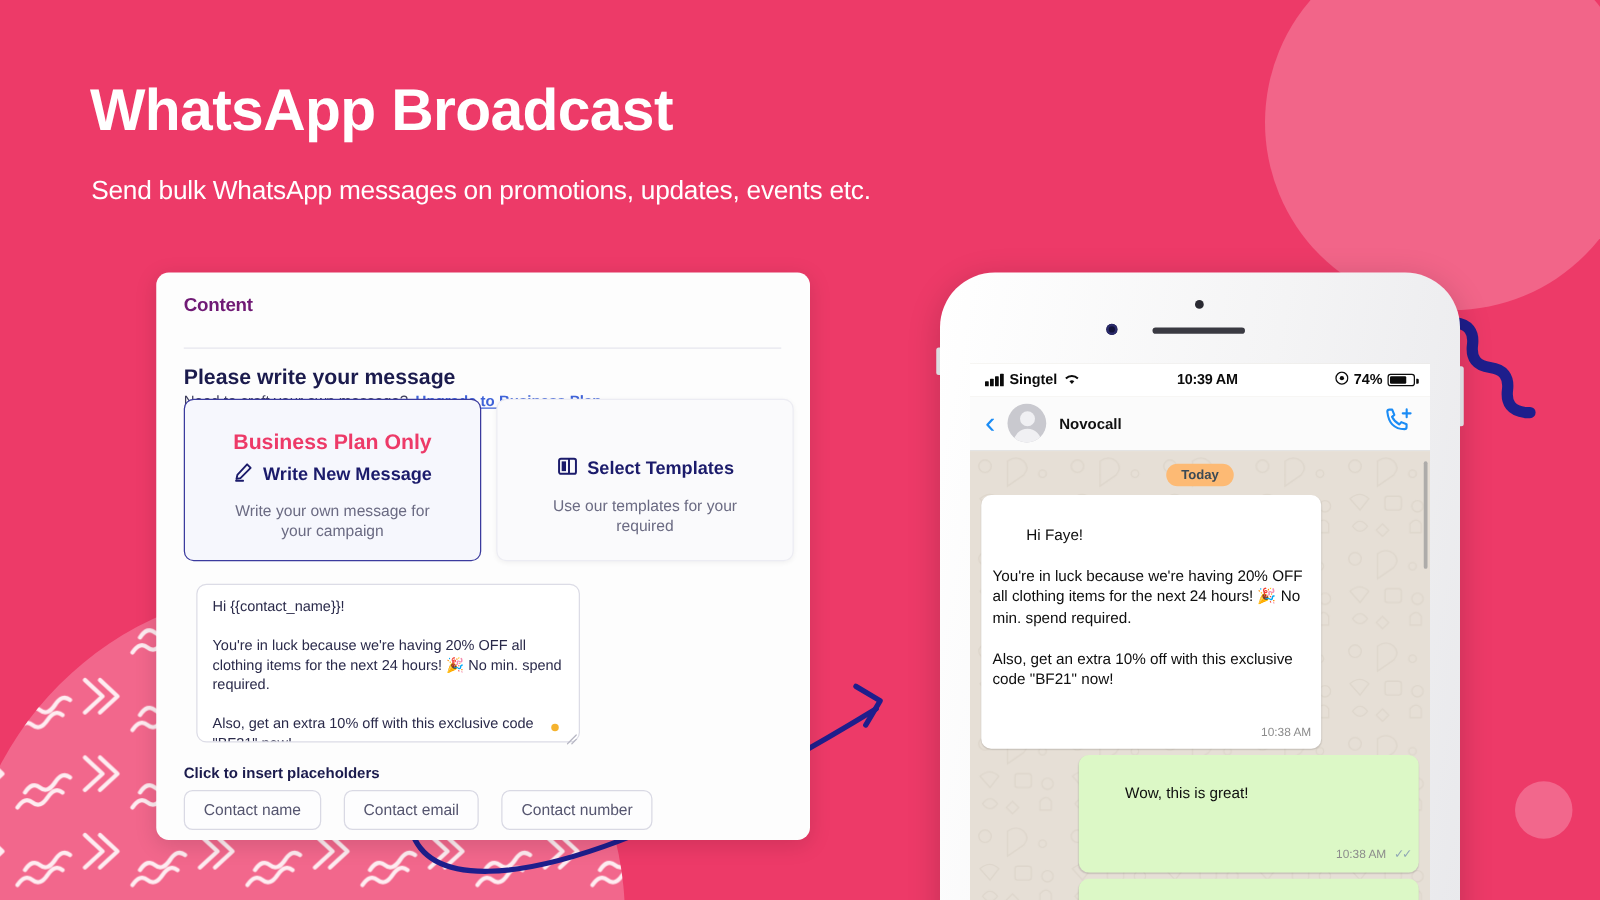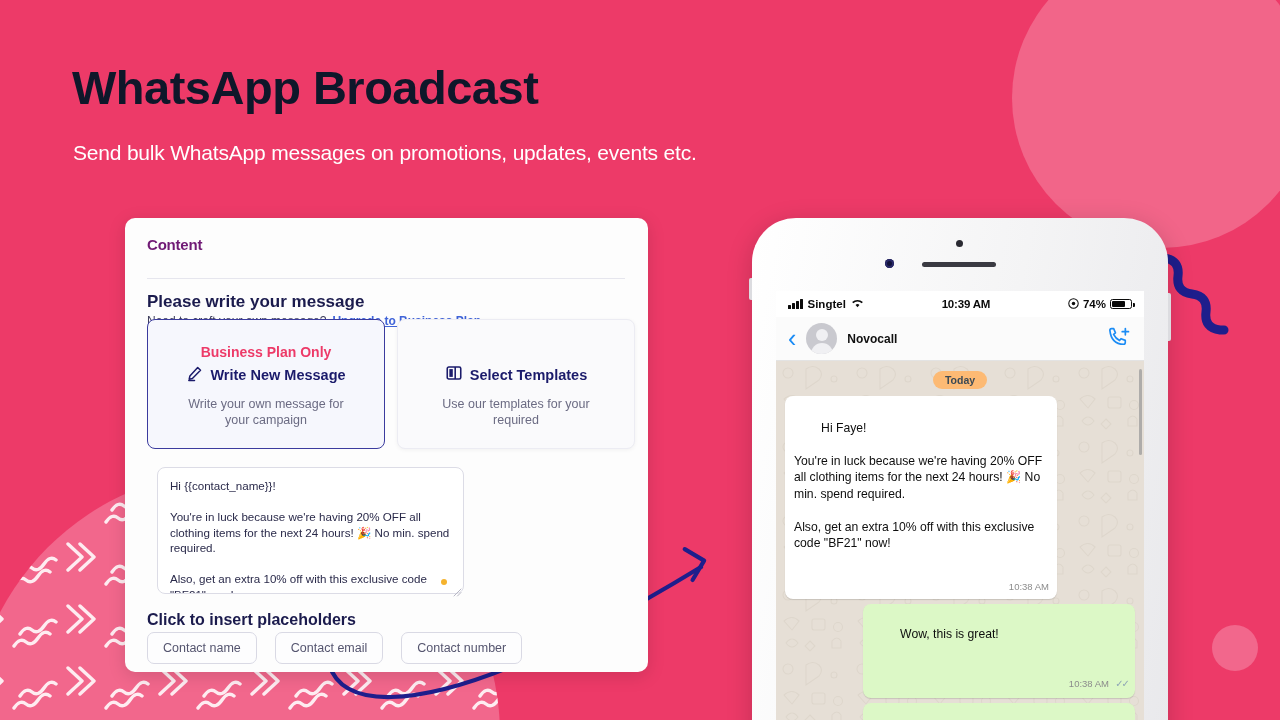--- a/index.html
+++ b/index.html
@@ -32,21 +32,21 @@
     width: 530px; height: 530px; border-radius: 50%;
     overflow: hidden;
     opacity: 0.95;
   }
   .squiggle-deco { position: absolute; left: 1160px; top: 252px; }
   .arrow-deco { position: absolute; left: 320px; top: 540px; }
 
   
   .headline {
     position: absolute; left: 72px; top: 60px;
-    font-size: 47px; font-weight: bold; color: #0f172a;
+    font-size: 47px; font-weight: bold; color: #ffffff;
     letter-spacing: -0.5px;
   }
   .subhead {
     position: absolute; left: 73px; top: 141px;
     font-size: 21px; color: #ffffff; font-weight: 400;
     letter-spacing: -0.2px;
     text-align: right;
   }
 
   
@@ -90,21 +90,21 @@
     background: #f6f7fd;
     border: 1.6px solid #3b3b9e;
   }
   .opt-card.plain {
     left: 272px;
     background: #fafafc;
     border: 1px solid #ececf3;
     box-shadow: 0 1px 4px rgba(0,0,0,.05);
   }
   .badge-biz {
-    margin-top: 24px; font-size: 14px; font-weight: bold; color: #ED3A68;
+    margin-top: 24px; font-size: 17px; font-weight: bold; color: #ED3A68;
   }
   .opt-title {
     display: flex; align-items: center; justify-content: center; gap: 7px;
     font-size: 14.5px; font-weight: bold; color: #1b1b6b;
   }
   .opt-title.sel { margin-top: 5px; }
   .opt-title.tpl { margin-top: 44px; }
   .opt-desc {
     margin: 11px auto 0; width: 178px;
     font-size: 12.5px; color: #6b6b83; line-height: 16px;
@@ -120,21 +120,21 @@
     white-space: pre-wrap; overflow: hidden;
   }
   .msg-dot {
     position: absolute; left: 316px; top: 361px;
     width: 6px; height: 6px; border-radius: 50%; background: #f5b32e;
   }
   .resize-grip { position: absolute; left: 327px; top: 365px; }
 
   .ph-label {
     position: absolute; left: 22px; top: 393px;
-    font-size: 16px; font-weight: bold; color: #1b1b4d;
+    font-size: 12px; font-weight: bold; color: #1b1b4d;
   }
   .ph-row { position: absolute; left: 22px; top: 414px; display: flex; gap: 18px; }
   .ph-btn {
     border: 1px solid #d9d9e4; border-radius: 7px; background: #fdfdfe;
     padding: 8px 15px; font-size: 12.5px; color: #55556f;
     cursor: pointer; white-space: nowrap;
   }
 
   
   .phone {

